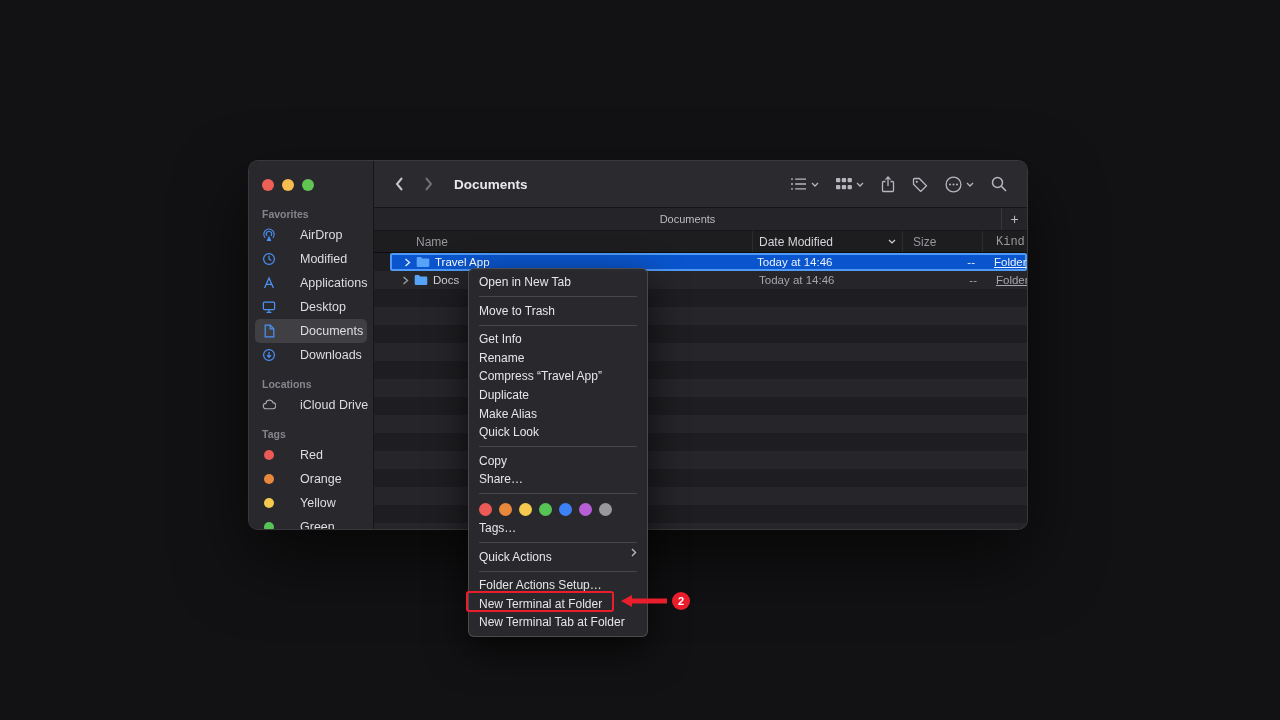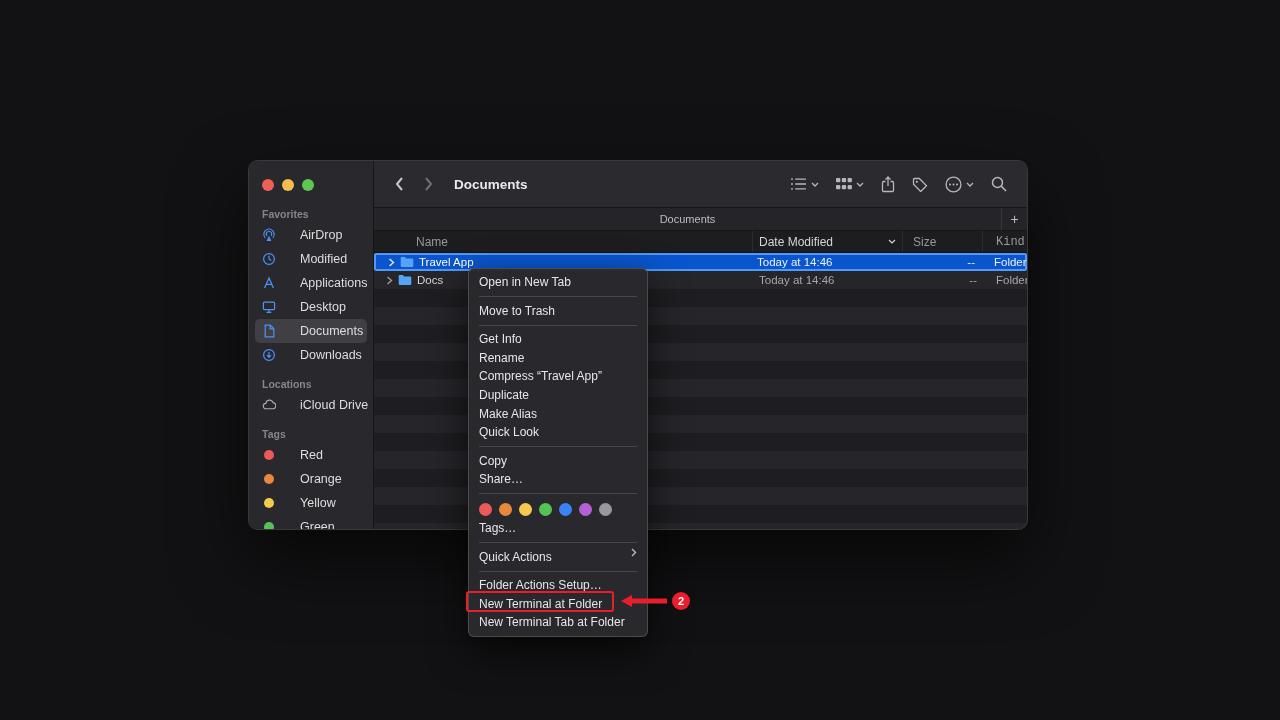--- a/index.html
+++ b/index.html
@@ -41,25 +41,25 @@
   .cols { height:22px; flex:none; background:#1d1d1f; border-bottom:1px solid #0d0d0f;
           display:flex; align-items:center; font-size:12px; color:#96969c; }
   .col { height:100%; display:flex; align-items:center; border-right:1px solid rgba(255,255,255,.07); }
   .col.name { flex:1; padding-left:42px; min-width:0; }
   .col.date { width:150px; padding-left:6px; color:#d4d4d9; justify-content:space-between; padding-right:6px; }
   .col.size { width:80px; padding-left:10px; }
   .col.kind { width:44px; padding-left:13px; border-right:none;font-family:Liberation Mono, monospace; }
 
   .rows { position:relative; flex:1; overflow:hidden;
           background:repeating-linear-gradient(180deg,#1e1d21 0px,#1e1d21 18px,#26252a 18px,#26252a 36px); }
-  .row { position:absolute; left:0; right:0; height:18px; display:flex; align-items:center; font-size:11.5px; color:#d6d6da; }
+  .row { position:absolute; left:16px; right:0; height:18px; display:flex; align-items:center; font-size:11.5px; color:#d6d6da; }
   .row .c-name { flex:1; display:flex; align-items:center; gap:5px; padding-left:12px; min-width:0; white-space:nowrap; }
   .row .c-date { width:150px; padding-left:6px; color:#a5a5ab; }
   .row .c-size { width:80px; text-align:right; padding-right:6px; color:#a5a5ab; }
-  .row .c-kind { width:44px; padding-left:13px; color:#a5a5ab; }
+  .row .c-kind { width:44px; padding-left:13px; color:#a5a5ab;text-decoration:underline; }
   .row.selected { background:#0a55cd; border:2px solid #4e9af6; border-radius:2px; color:#fff; }
   .row.selected .c-date, .row.selected .c-size, .row.selected .c-kind { color:#eaf2ff; }
   .disc { color:#9a9aa0; display:flex; }
   .row.selected .disc { color:#dceaff; }
   .fold { display:flex; flex:none; }
 
   
   .ctx { position:absolute; left:468px; top:268px; width:180px; z-index:5;
          background:rgba(42,42,46,.98); border:1px solid rgba(255,255,255,.16); border-radius:6px;
          box-shadow:0 14px 38px rgba(0,0,0,.68); padding:4px 0; font-size:12px; color:#e6e6ea; }

